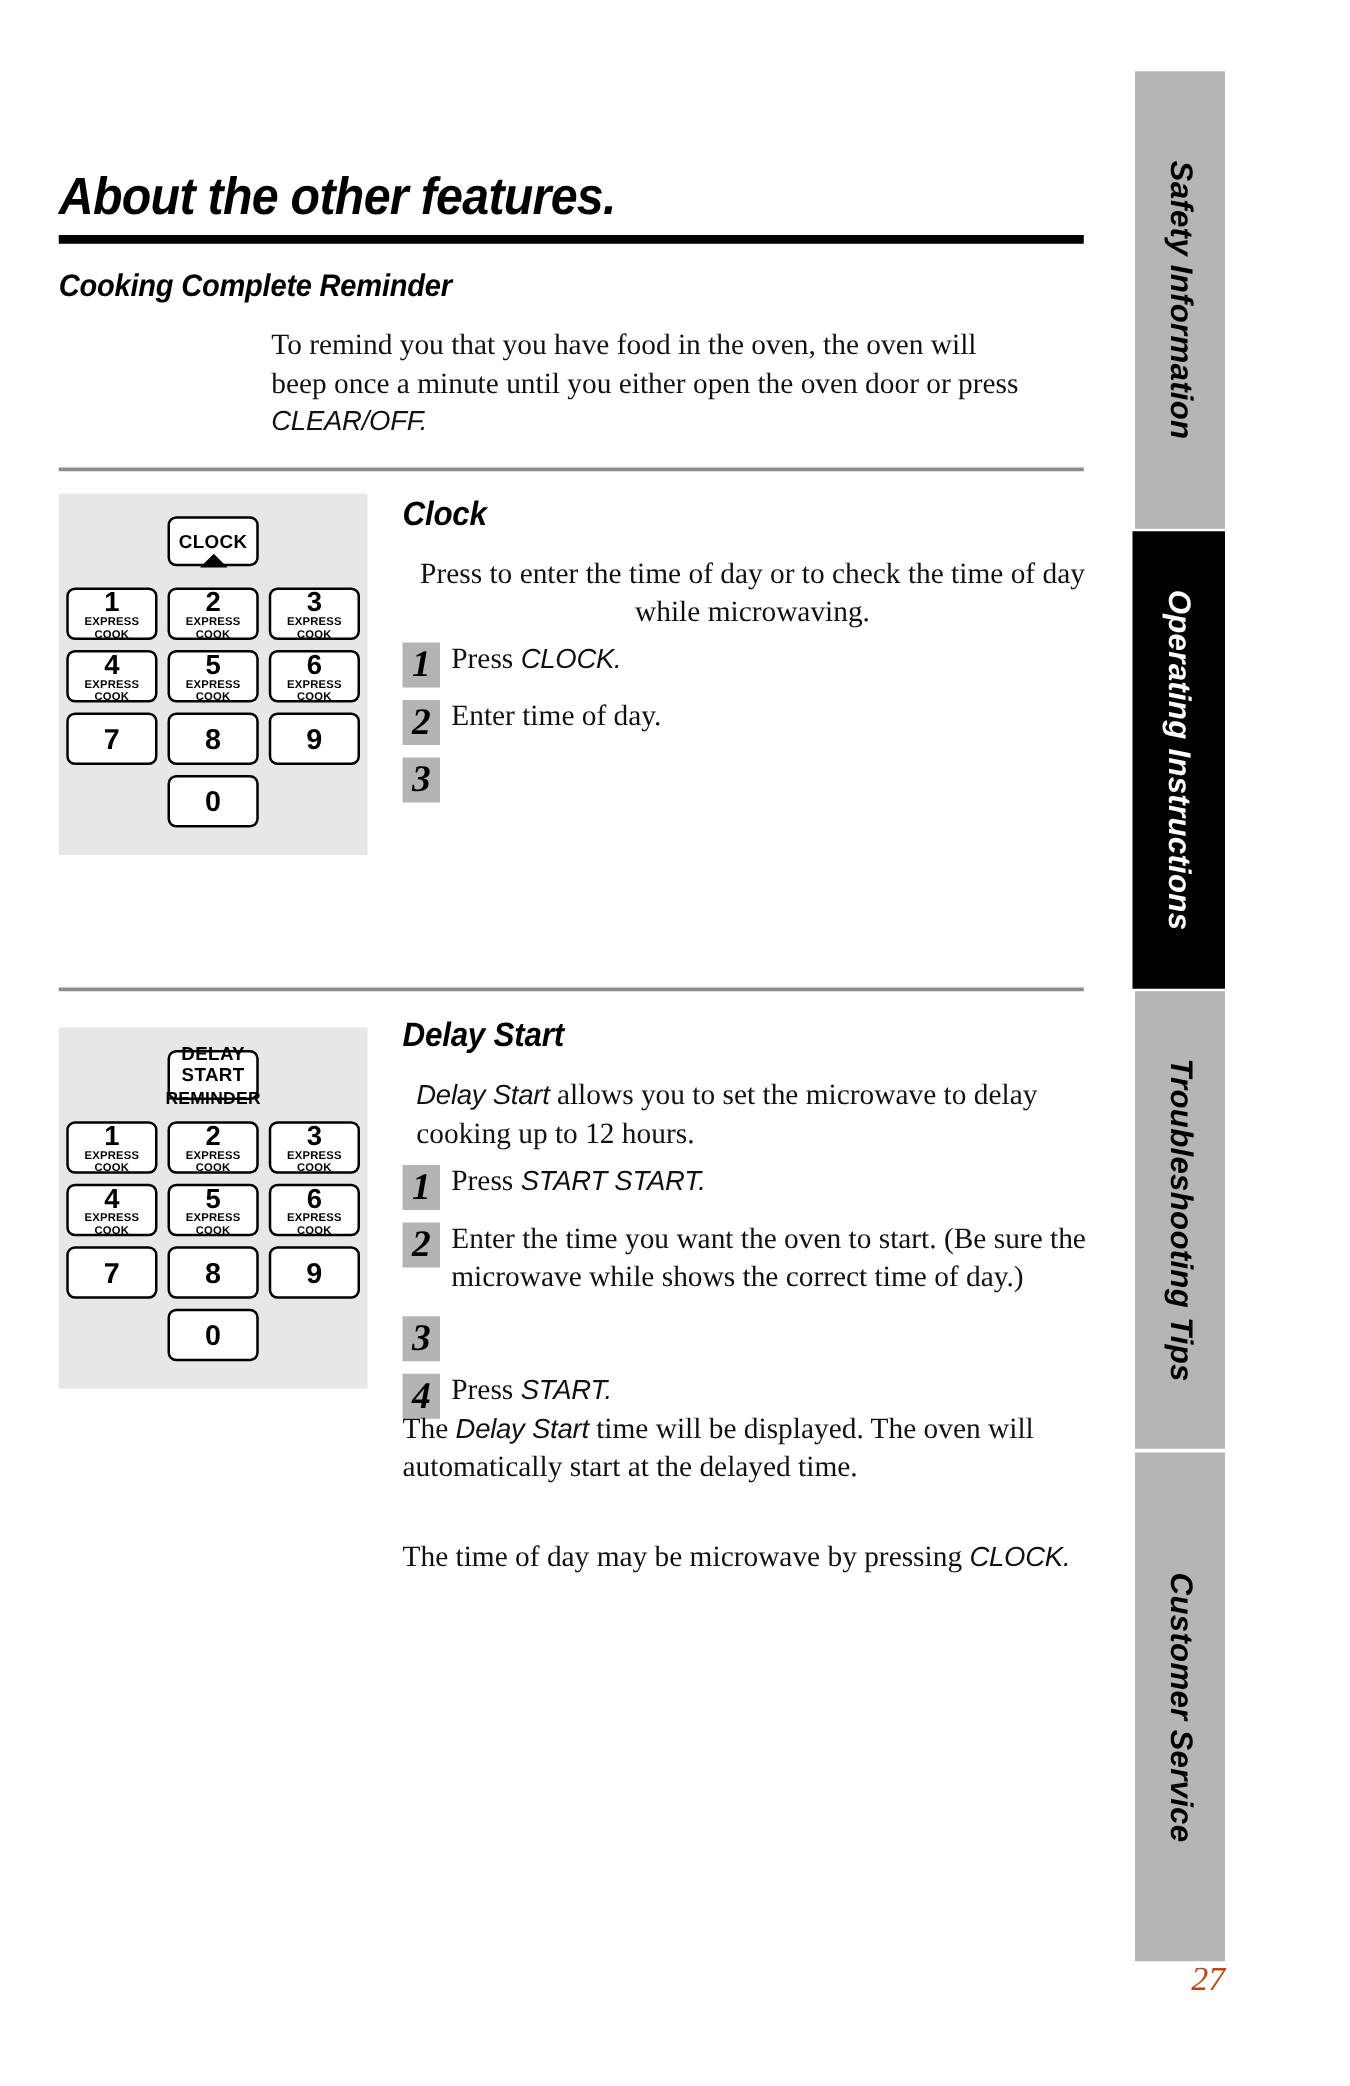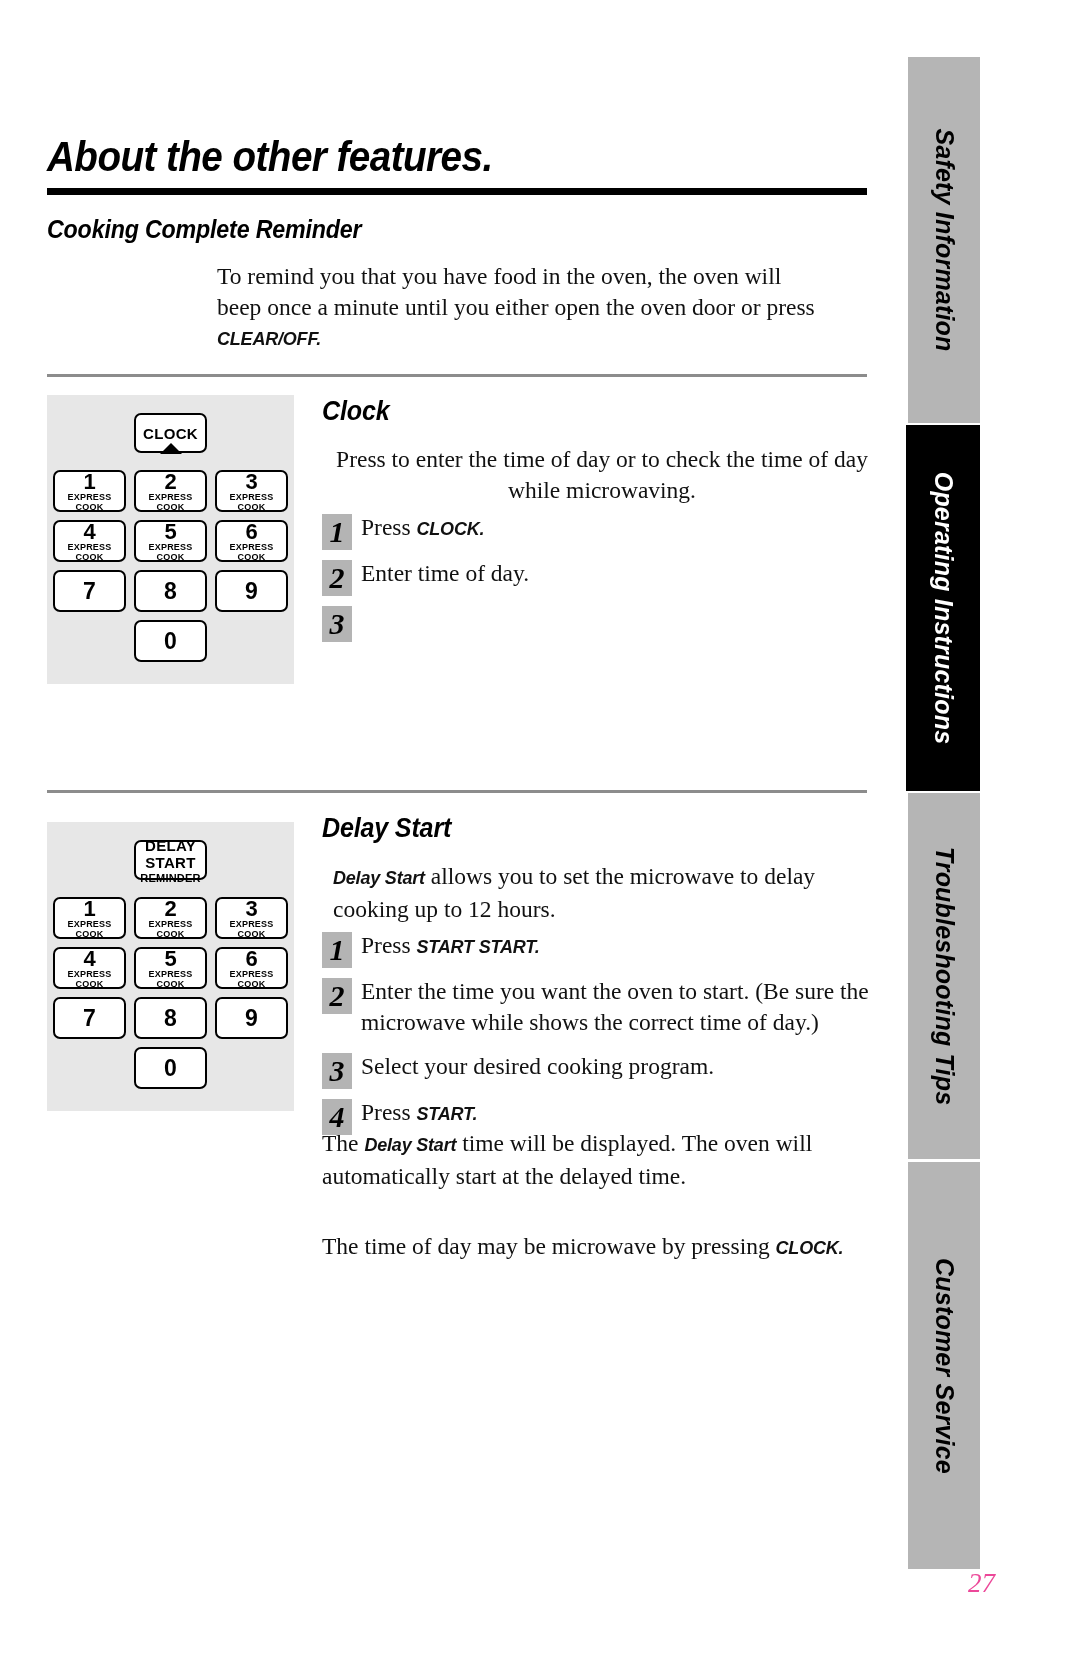--- a/index.html
+++ b/index.html
@@ -113,23 +113,23 @@
   
   .body-text {
     position: absolute;
     font-family: "Liberation Serif", serif;
     font-size: 23.5px;
     line-height: 30.5px;
     color: #111;
   }
   b.cmd {
     font-family: "Liberation Sans", sans-serif;
-    font-weight: bold;
-    font-style: italic;
-    font-size: 18px;
+    font-weight: normal;
+    font-style: italic;
+    font-size: 22px;
     letter-spacing: -0.2px;
   }
 
   
   .steps {
     position: absolute;
   }
   .step {
     position: relative;
     display: flex;
@@ -183,21 +183,21 @@
     align-items: center;
     justify-content: center;
   }
   .key-wide {
     width: 73px;
     height: 40px;
     font-size: 15px;
     letter-spacing: 0.3px;
   }
   .key-wide .sub {
-    font-size: 11px;
+    font-size: 14px;
     letter-spacing: 0.2px;
     margin-top: 1px;
   }
   .pointer {
     position: absolute;
     bottom: -1px;
     left: 50%;
     transform: translateX(-50%);
     width: 0; height: 0;
     border-left: 11px solid transparent;
@@ -228,26 +228,26 @@
   .numkey.plain .digit { font-size: 23px; }
   .kp-zero {
     display: flex;
     justify-content: center;
     margin-top: 8px;
   }
 
   
   .page-no {
     position: absolute;
-    right: 85px;
+    right: 100px;
     top: 1568px;
     font-family: "Liberation Serif", serif;
     font-style: italic;
     font-size: 27px;
-    color: #ec4899;
+    color: #c2410c;
   }
 </style>
 </head>
 <body>
 
 <div class="page">
 
   <div class="tab-rail">
 
     <div class="tab" style="top:0px; height:366px;">
@@ -419,21 +419,20 @@
         </div>
       </div>
 
       <div class="step" style="margin-bottom:14px;">
         <div class="step-num">2</div>
         <div class="step-text">Enter the time you want the oven to start. (Be sure the microwave while shows the correct time of day.)</div>
       </div>
 
       <div class="step" style="margin-bottom:8px;">
         <div class="step-num">3</div>
-        <div class="step-text">Select your desired cooking program.</div>
       </div>
 
       <div class="step">
         <div class="step-num">4</div>
         <div class="step-text">
           <span>Press </span><b class="cmd">START.</b>
         </div>
       </div>
     </div>
 

